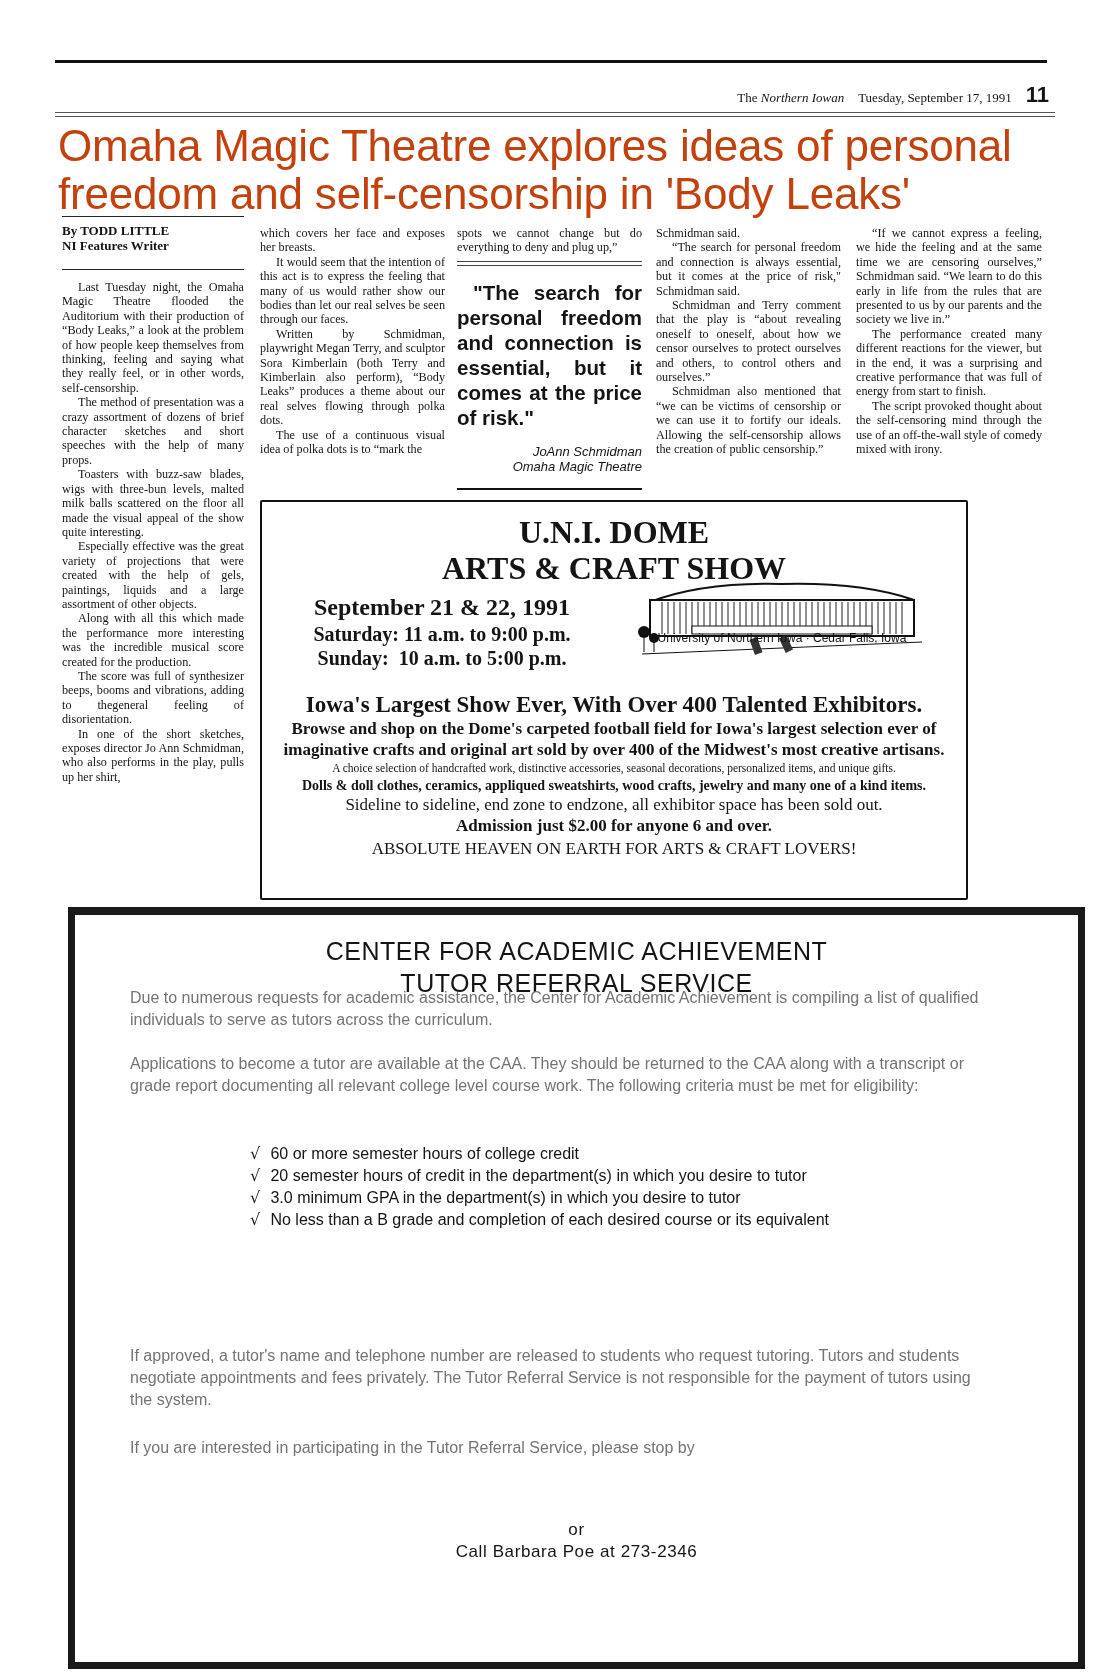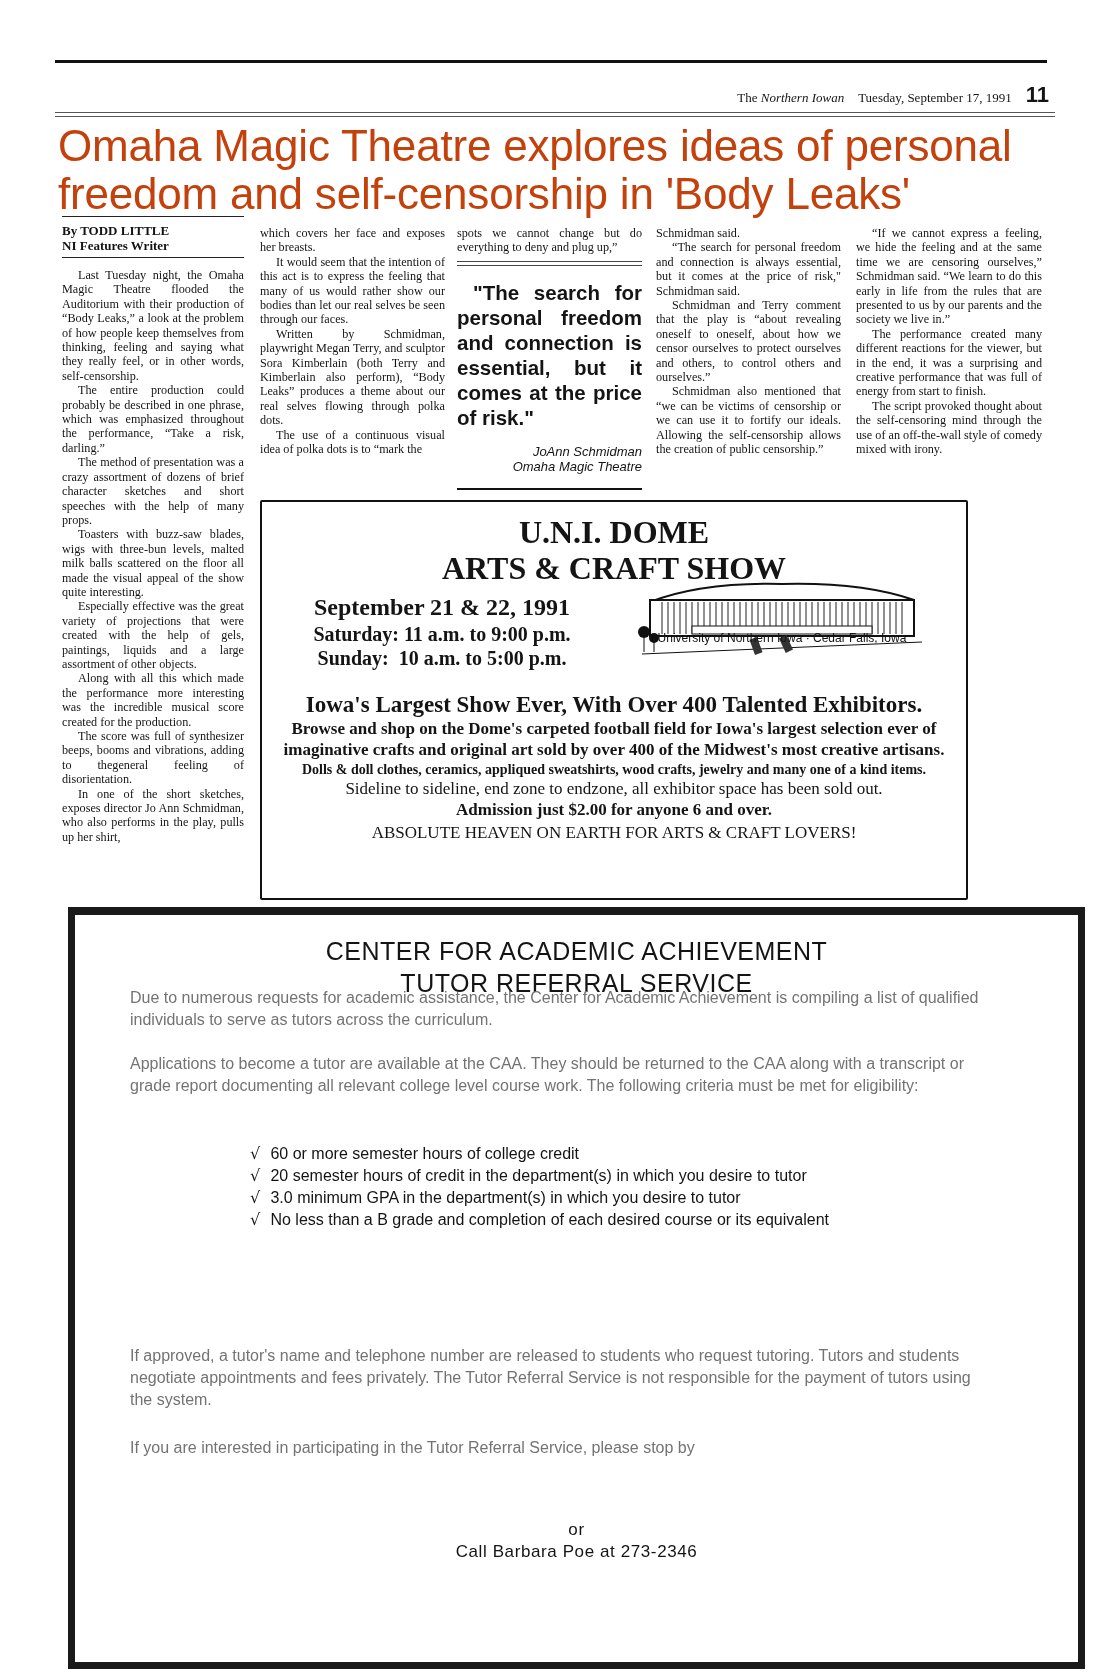--- a/index.html
+++ b/index.html
@@ -20,21 +20,21 @@
     left: 58px; top: 122px; width: 1000px;
     font-family: "Liberation Sans", sans-serif; font-size: 44px; line-height: 48px;
     letter-spacing: -0.2px; color: #c2410c;
   }
 
   
   .col { font-size: 12.2px; line-height: 14.4px; text-align: justify; }
   .col p { margin: 0; text-indent: 16px; }
   .col p.noindent { text-indent: 0; }
   .col1 { left: 62px; top: 216px; width: 182px; }
-  .byline-box { border-top: 1px solid #222; border-bottom: 1px solid #222; padding: 6px 0 4px; margin-bottom: 10px; }
+  .byline-box { border-top: 1px solid #222; border-bottom: 1px solid #222; padding: 6px 0 16px; margin-bottom: 10px; }
   .byline { font-weight: bold; font-size: 13px; line-height: 15px; text-indent: 0; }
   .col1 .body { margin-top: 0; }
   .col2 { left: 260px; top: 226px; width: 185px; }
   .col3 { left: 457px; top: 226px; width: 185px; }
   .col4 { left: 656px; top: 226px; width: 185px; }
   .col5 { left: 856px; top: 226px; width: 186px; }
 
   .quote-rule-double { height: 3px; border-top: 1px solid #444; border-bottom: 1px solid #444; margin: 6px 0 14px; }
   .pull-quote {
     font-family: "Liberation Sans", sans-serif; font-weight: bold; font-size: 20.5px; line-height: 25px;
@@ -100,21 +100,20 @@
   <div>freedom and self-censorship in 'Body Leaks'</div>
 </div>
 
 <div class="abs col col1">
   <div class="byline-box">
     <div class="byline">By TODD LITTLE</div>
     <div class="byline">NI Features Writer</div>
   </div>
   <div class="body">
     <p>Last Tuesday night, the Omaha Magic Theatre flooded the Auditorium with their production of “Body Leaks,” a look at the problem of how people keep themselves from thinking, feeling and saying what they really feel, or in other words, self-censorship.</p>
-    <p>The entire production could probably be described in one phrase, which was emphasized throughout the performance, “Take a risk, darling.”</p>
     <p>The method of presentation was a crazy assortment of dozens of brief character sketches and short speeches with the help of many props.</p>
     <p>Toasters with buzz-saw blades, wigs with three-bun levels, malted milk balls scattered on the floor all made the visual appeal of the show quite interesting.</p>
     <p>Especially effective was the great variety of projections that were created with the help of gels, paintings, liquids and a large assortment of other objects.</p>
     <p>Along with all this which made the performance more interesting was the incredible musical score created for the production.</p>
     <p>The score was full of synthesizer beeps, booms and vibrations, adding to thegeneral feeling of disorientation.</p>
     <p>In one of the short sketches, exposes director Jo Ann Schmidman, who also performs in the play, pulls up her shirt,</p>
   </div>
 </div>
 
 <div class="abs col col2">
@@ -212,20 +211,21 @@
     <path d="M10 76 Q150 70 290 64" fill="none" stroke="#111"></path>
     <rect x="120" y="60" width="8" height="16" fill="#333" transform="rotate(-20 124 68)"></rect>
     <rect x="150" y="58" width="8" height="16" fill="#333" transform="rotate(-25 154 66)"></rect>
   </svg>
   <div class="dome-caption">University of Northern Iowa · Cedar Falls, Iowa</div>
 
   <div class="craft-lines">
     <div class="l-big">Iowa's Largest Show Ever, With Over 400 Talented Exhibitors.</div>
     <div class="l-bold">Browse and shop on the Dome's carpeted football field for Iowa's largest selection ever of</div>
     <div class="l-bold">imaginative crafts and original art sold by over 400 of the Midwest's most creative artisans.</div>
+    <div class="l-small">A choice selection of handcrafted work, distinctive accessories, seasonal decorations, personalized items, and unique gifts.</div>
     <div class="l-bold" style="font-size:14px;line-height:20px">Dolls &amp; doll clothes, ceramics, appliqued sweatshirts, wood crafts, jewelry and many one of a kind items.</div>
     <div class="l-med">Sideline to sideline, end zone to endzone, all exhibitor space has been sold out.</div>
     <div class="l-bold" style="line-height:24px">Admission just $2.00 for anyone 6 and over.</div>
     <div class="l-caps">ABSOLUTE HEAVEN ON EARTH FOR ARTS &amp; CRAFT LOVERS!</div>
   </div>
 </div>
 
 <div class="abs tutor-ad">
   <div class="tutor-title">
     <div>CENTER FOR ACADEMIC ACHIEVEMENT</div>

